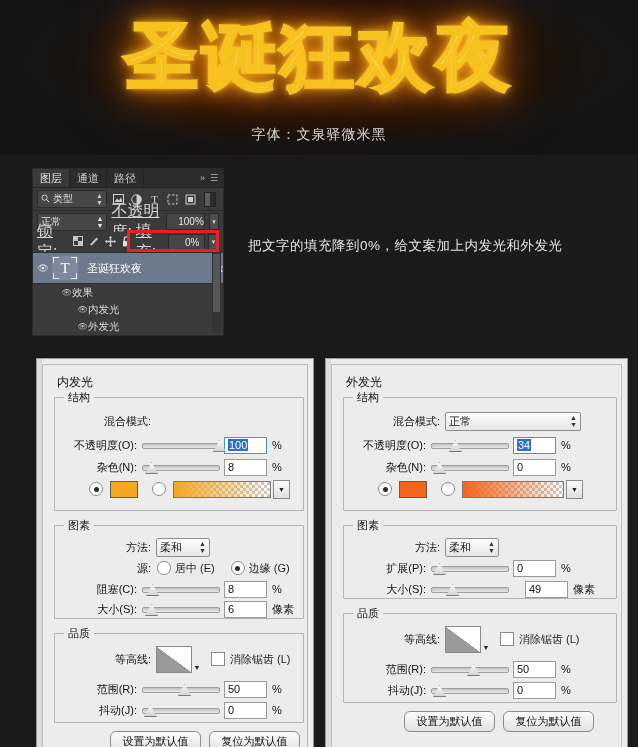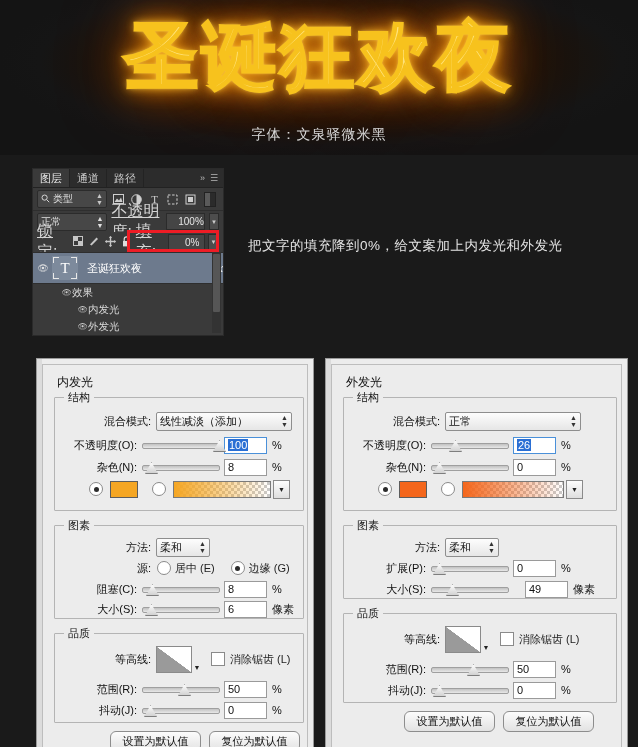--- a/index.html
+++ b/index.html
@@ -335,24 +335,20 @@
 <div class="dlg" id="inner-glow-dialog">
   <div class="dlg-left-edge"></div>
   <div class="dlg-inner">
     <div class="dlg-title">内发光</div>
 
     <div class="group" style="left:11px;top:32px;width:248px;height:112px;">
       <span class="group-label">结构</span>
 
       <div class="row" style="left:0;top:14px;width:248px;">
         <span class="lbl" style="width:96px;">混合模式:</span>
-        <span class="sel" style="margin-left:5px;width:128px;">
-          <span>线性减淡（添加）</span>
-          <span class="spin">▲<br>▼</span>
-        </span>
       </div>
 
       <div class="row" style="left:0;top:38px;width:248px;">
         <span class="lbl" style="width:82px;">不透明度(O):</span>
         <span class="slider" style="margin-left:5px;width:78px;">
           <span class="track"></span>
             <span class="knob" style="left:71px;"></span>
         </span>
         <span class="num sel-hl" style="margin-left:4px;width:38px;">
           <span>100</span>
@@ -476,21 +472,21 @@
         </span>
       </div>
 
       <div class="row" style="left:0;top:38px;width:272px;">
         <span class="lbl" style="width:82px;">不透明度(O):</span>
         <span class="slider" style="margin-left:5px;width:78px;">
           <span class="track"></span>
             <span class="knob" style="left:18px;"></span>
         </span>
         <span class="num sel-hl" style="margin-left:4px;width:38px;">
-          <span>26</span>
+          <span>34</span>
         </span>
         <span class="unit">%</span>
       </div>
 
       <div class="row" style="left:0;top:60px;width:272px;">
         <span class="lbl" style="width:82px;">杂色(N):</span>
         <span class="slider" style="margin-left:5px;width:78px;">
           <span class="track"></span>
             <span class="knob" style="left:2px;"></span>
         </span>

